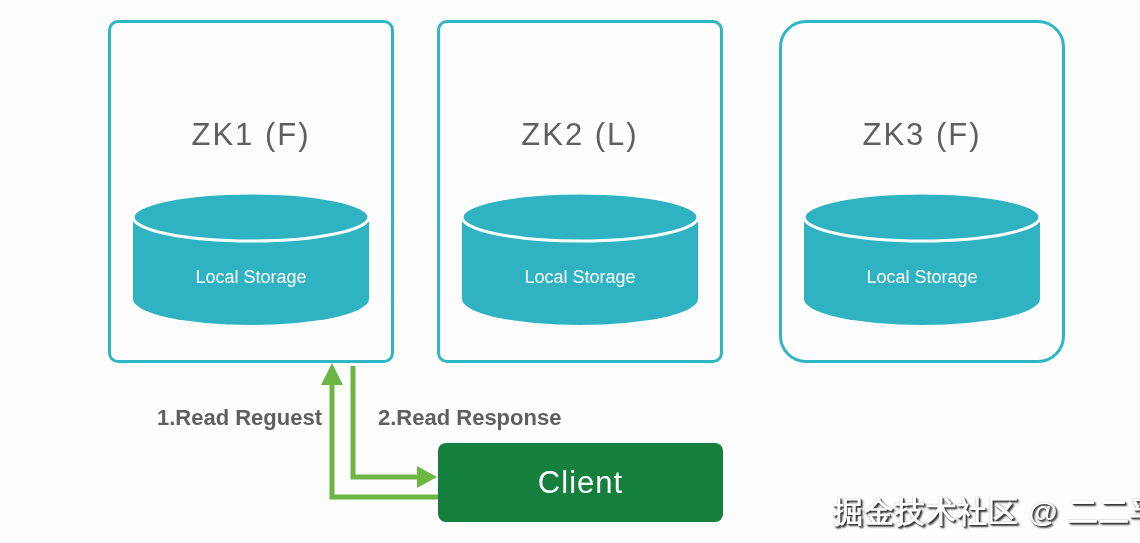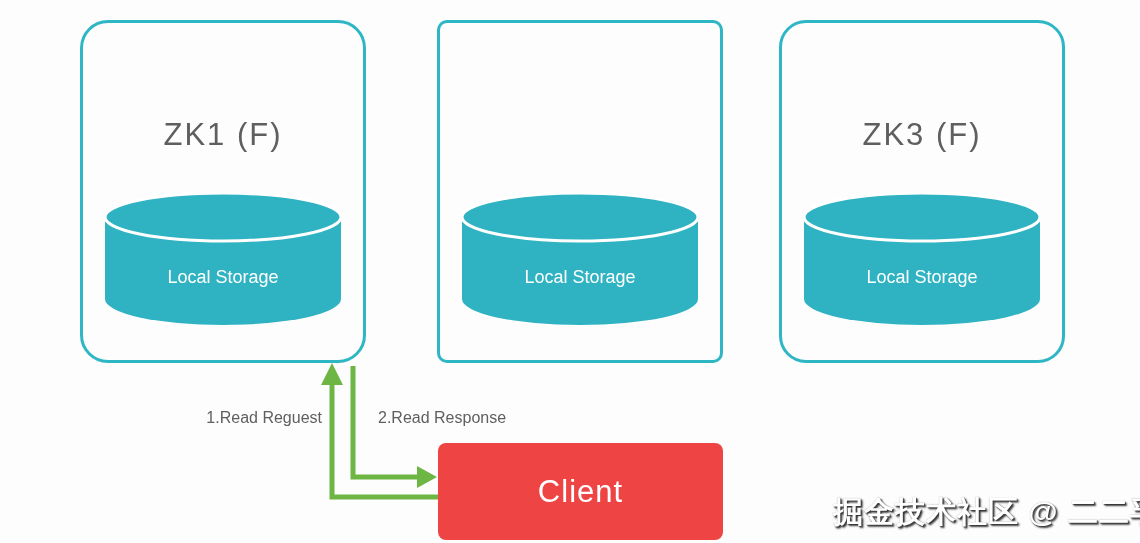--- a/index.html
+++ b/index.html
@@ -15,21 +15,21 @@
   .node {
     position: absolute;
     top: 20px;
     width: 286px;
     height: 343px;
     box-sizing: border-box;
     border: 3px solid #2eb6c5;
     border-radius: 10px;
     background: transparent;
   }
-  .node-zk1 { left: 80px; border-radius: 28px; }
+  .node-zk1 { left: 108px; }
   .node-zk2 { left: 437px; }
   .node-zk3 { left: 779px; border-radius: 27px; }
   .node-title {
     position: absolute;
     top: 94px;
     left: 0;
     width: 100%;
     text-align: center;
     font-size: 31px;
     line-height: 36px;
@@ -59,35 +59,36 @@
   .arrows {
     position: absolute;
     left: 0;
     top: 0;
     pointer-events: none;
   }
   
   .arrow-label {
     position: absolute;
     top: 405px;
-    font-size: 16px;
+    font-size: 22px;
     line-height: 26px;
     color: #5f5f5f;
     white-space: nowrap;
+    font-weight: bold;
   }
   .arrow-label-request { left: 148px; width: 174px; text-align: right; }
   .arrow-label-response { left: 378px; text-align: center; }
   
   .client-box {
     position: absolute;
     left: 438px;
     top: 443px;
     width: 285px;
-    height: 97px;
-    background: #ef4444;
+    height: 79px;
+    background: #15803d;
     border-radius: 8px;
     display: flex;
     align-items: center;
     justify-content: center;
   }
   .client-label {
     font-size: 31px;
     color: #ffffff;
     letter-spacing: 1px;
   }
@@ -117,20 +118,21 @@
     <div class="cylinder">
       <svg width="240" height="136" viewBox="0 0 240 136">
         <path d="M2,26 H238 V108 A118,26 0 0 1 2,108 Z" fill="#2fb3c2"></path>
         <ellipse cx="120" cy="26" rx="118" ry="24" fill="#2fb3c2" stroke="#ffffff" stroke-width="3"></ellipse>
       </svg>
       <div class="cyl-label">Local Storage</div>
     </div>
   </div>
 
   <div class="node node-zk2">
+    <div class="node-title">ZK2 (L)</div>
     <div class="cylinder">
       <svg width="240" height="136" viewBox="0 0 240 136">
         <path d="M2,26 H238 V108 A118,26 0 0 1 2,108 Z" fill="#2fb3c2"></path>
         <ellipse cx="120" cy="26" rx="118" ry="24" fill="#2fb3c2" stroke="#ffffff" stroke-width="3"></ellipse>
       </svg>
       <div class="cyl-label">Local Storage</div>
     </div>
   </div>
 
   <div class="node node-zk3">

